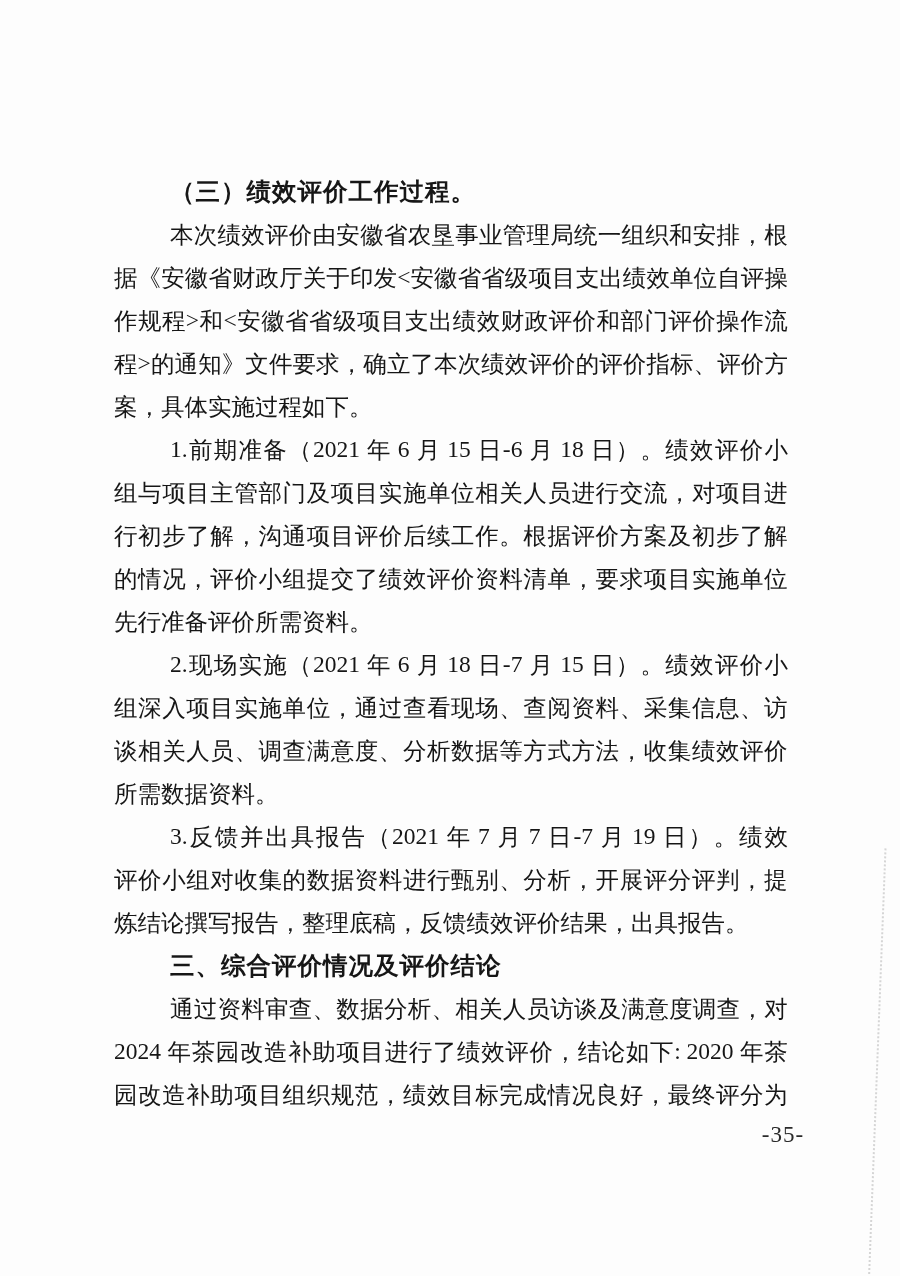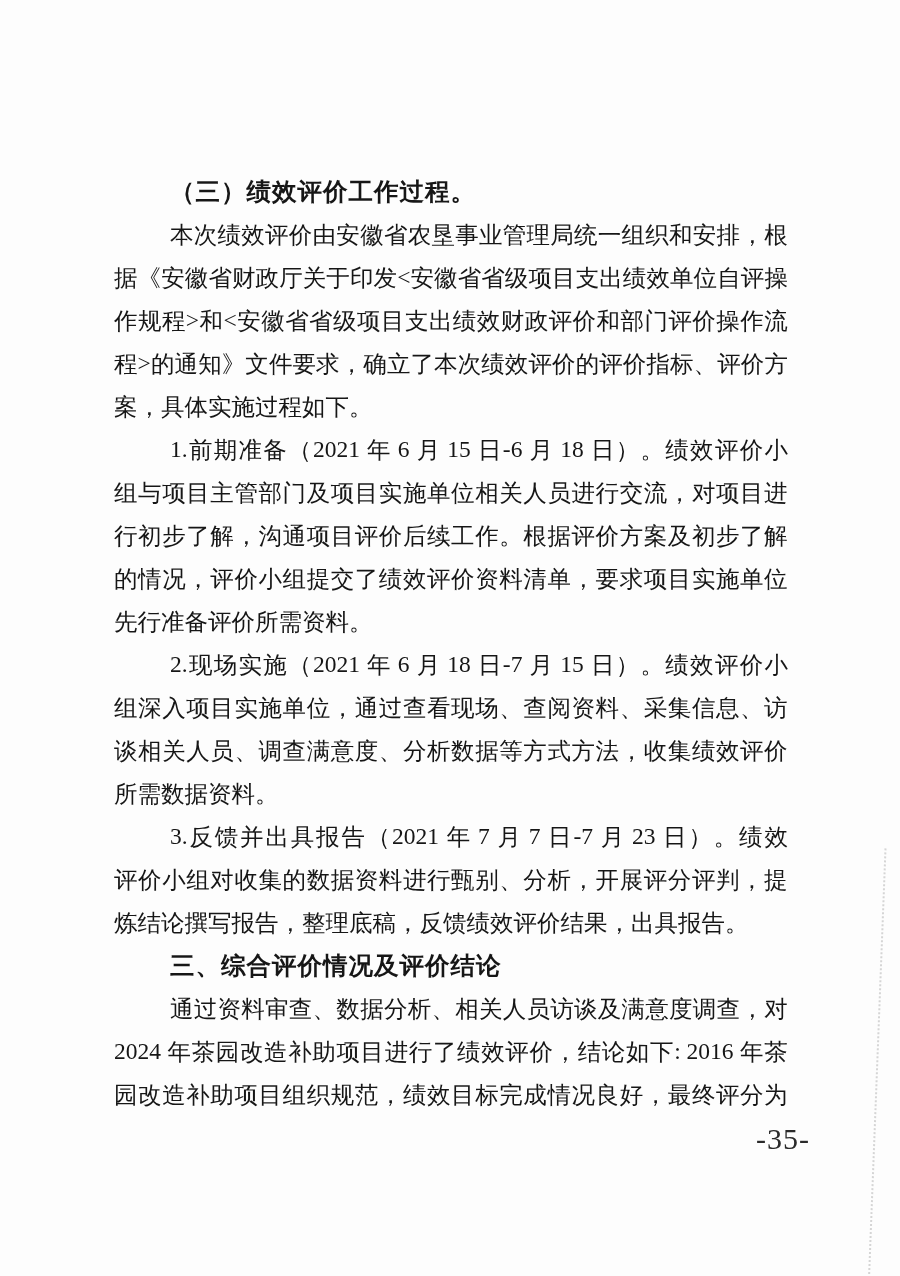--- a/index.html
+++ b/index.html
@@ -38,21 +38,21 @@
     font-weight: 700;
     font-size: 24.5px;
     letter-spacing: 1px;
   }
   .page-number {
     position: absolute;
     left: 738px;
     top: 1122px;
     width: 90px;
     text-align: center;
-    font-size: 30px;
+    font-size: 23px;
     letter-spacing: 1px;
     color: #2a2a2a;
     font-family: "Liberation Serif", "DejaVu Serif", serif;
   }
   .scan-streak {
     position: absolute;
     left: 868px;
     top: 848px;
     height: 430px;
     width: 0;
@@ -74,23 +74,23 @@
       <div class="line"><span>案</span><span>，</span><span>具</span><span>体</span><span>实</span><span>施</span><span>过</span><span>程</span><span>如</span><span>下</span><span>。</span></div>
       <div class="line justify indent"><span>1.</span><span>前</span><span>期</span><span>准</span><span>备</span><span>（</span><span>2021 </span><span>年</span><span> 6 </span><span>月</span><span> 15 </span><span>日</span><span>-6 </span><span>月</span><span> 18 </span><span>日</span><span>）</span><span>。</span><span>绩</span><span>效</span><span>评</span><span>价</span><span>小</span></div>
       <div class="line justify"><span>组</span><span>与</span><span>项</span><span>目</span><span>主</span><span>管</span><span>部</span><span>门</span><span>及</span><span>项</span><span>目</span><span>实</span><span>施</span><span>单</span><span>位</span><span>相</span><span>关</span><span>人</span><span>员</span><span>进</span><span>行</span><span>交</span><span>流</span><span>，</span><span>对</span><span>项</span><span>目</span><span>进</span></div>
       <div class="line justify"><span>行</span><span>初</span><span>步</span><span>了</span><span>解</span><span>，</span><span>沟</span><span>通</span><span>项</span><span>目</span><span>评</span><span>价</span><span>后</span><span>续</span><span>工</span><span>作</span><span>。</span><span>根</span><span>据</span><span>评</span><span>价</span><span>方</span><span>案</span><span>及</span><span>初</span><span>步</span><span>了</span><span>解</span></div>
       <div class="line justify"><span>的</span><span>情</span><span>况</span><span>，</span><span>评</span><span>价</span><span>小</span><span>组</span><span>提</span><span>交</span><span>了</span><span>绩</span><span>效</span><span>评</span><span>价</span><span>资</span><span>料</span><span>清</span><span>单</span><span>，</span><span>要</span><span>求</span><span>项</span><span>目</span><span>实</span><span>施</span><span>单</span><span>位</span></div>
       <div class="line"><span>先</span><span>行</span><span>准</span><span>备</span><span>评</span><span>价</span><span>所</span><span>需</span><span>资</span><span>料</span><span>。</span></div>
       <div class="line justify indent"><span>2.</span><span>现</span><span>场</span><span>实</span><span>施</span><span>（</span><span>2021 </span><span>年</span><span> 6 </span><span>月</span><span> 18 </span><span>日</span><span>-7 </span><span>月</span><span> 15 </span><span>日</span><span>）</span><span>。</span><span>绩</span><span>效</span><span>评</span><span>价</span><span>小</span></div>
       <div class="line justify"><span>组</span><span>深</span><span>入</span><span>项</span><span>目</span><span>实</span><span>施</span><span>单</span><span>位</span><span>，</span><span>通</span><span>过</span><span>查</span><span>看</span><span>现</span><span>场</span><span>、</span><span>查</span><span>阅</span><span>资</span><span>料</span><span>、</span><span>采</span><span>集</span><span>信</span><span>息</span><span>、</span><span>访</span></div>
       <div class="line justify"><span>谈</span><span>相</span><span>关</span><span>人</span><span>员</span><span>、</span><span>调</span><span>查</span><span>满</span><span>意</span><span>度</span><span>、</span><span>分</span><span>析</span><span>数</span><span>据</span><span>等</span><span>方</span><span>式</span><span>方</span><span>法</span><span>，</span><span>收</span><span>集</span><span>绩</span><span>效</span><span>评</span><span>价</span></div>
       <div class="line"><span>所</span><span>需</span><span>数</span><span>据</span><span>资</span><span>料</span><span>。</span></div>
-      <div class="line justify indent"><span>3.</span><span>反</span><span>馈</span><span>并</span><span>出</span><span>具</span><span>报</span><span>告</span><span>（</span><span>2021 </span><span>年</span><span> 7 </span><span>月</span><span> 7 </span><span>日</span><span>-7 </span><span>月</span><span> 23 </span><span>日</span><span>）</span><span>。</span><span>绩</span><span>效</span></div>
+      <div class="line justify indent"><span>3.</span><span>反</span><span>馈</span><span>并</span><span>出</span><span>具</span><span>报</span><span>告</span><span>（</span><span>2021 </span><span>年</span><span> 7 </span><span>月</span><span> 7 </span><span>日</span><span>-7 </span><span>月</span><span> 19 </span><span>日</span><span>）</span><span>。</span><span>绩</span><span>效</span></div>
       <div class="line justify"><span>评</span><span>价</span><span>小</span><span>组</span><span>对</span><span>收</span><span>集</span><span>的</span><span>数</span><span>据</span><span>资</span><span>料</span><span>进</span><span>行</span><span>甄</span><span>别</span><span>、</span><span>分</span><span>析</span><span>，</span><span>开</span><span>展</span><span>评</span><span>分</span><span>评</span><span>判</span><span>，</span><span>提</span></div>
       <div class="line"><span>炼</span><span>结</span><span>论</span><span>撰</span><span>写</span><span>报</span><span>告</span><span>，</span><span>整</span><span>理</span><span>底</span><span>稿</span><span>，</span><span>反</span><span>馈</span><span>绩</span><span>效</span><span>评</span><span>价</span><span>结</span><span>果</span><span>，</span><span>出</span><span>具</span><span>报</span><span>告</span><span>。</span></div>
       <div class="line indent bold"><span>三</span><span>、</span><span>综</span><span>合</span><span>评</span><span>价</span><span>情</span><span>况</span><span>及</span><span>评</span><span>价</span><span>结</span><span>论</span></div>
       <div class="line justify indent"><span>通</span><span>过</span><span>资</span><span>料</span><span>审</span><span>查</span><span>、</span><span>数</span><span>据</span><span>分</span><span>析</span><span>、</span><span>相</span><span>关</span><span>人</span><span>员</span><span>访</span><span>谈</span><span>及</span><span>满</span><span>意</span><span>度</span><span>调</span><span>查</span><span>，</span><span>对</span></div>
-      <div class="line justify"><span>2024 </span><span>年</span><span>茶</span><span>园</span><span>改</span><span>造</span><span>补</span><span>助</span><span>项</span><span>目</span><span>进</span><span>行</span><span>了</span><span>绩</span><span>效</span><span>评</span><span>价</span><span>，</span><span>结</span><span>论</span><span>如</span><span>下</span><span>: 2016 </span><span>年</span><span>茶</span></div>
+      <div class="line justify"><span>2024 </span><span>年</span><span>茶</span><span>园</span><span>改</span><span>造</span><span>补</span><span>助</span><span>项</span><span>目</span><span>进</span><span>行</span><span>了</span><span>绩</span><span>效</span><span>评</span><span>价</span><span>，</span><span>结</span><span>论</span><span>如</span><span>下</span><span>: 2020 </span><span>年</span><span>茶</span></div>
       <div class="line justify"><span>园</span><span>改</span><span>造</span><span>补</span><span>助</span><span>项</span><span>目</span><span>组</span><span>织</span><span>规</span><span>范</span><span>，</span><span>绩</span><span>效</span><span>目</span><span>标</span><span>完</span><span>成</span><span>情</span><span>况</span><span>良</span><span>好</span><span>，</span><span>最</span><span>终</span><span>评</span><span>分</span><span>为</span></div>
     </div>
   <div class="scan-streak"></div>
   <div class="page-number">-35-</div>
 </div>
 
 </body></html>

